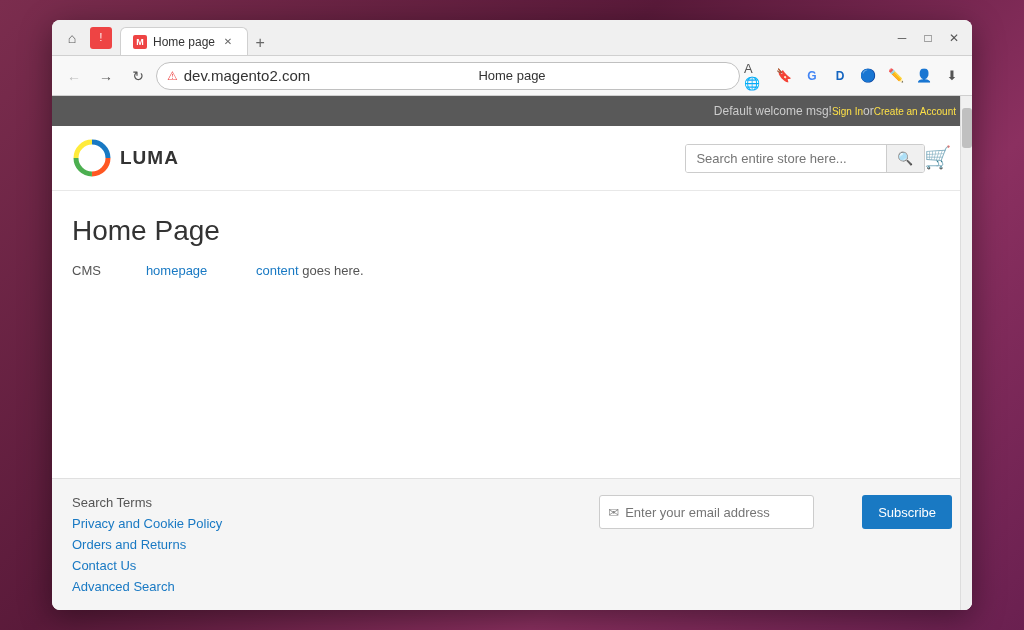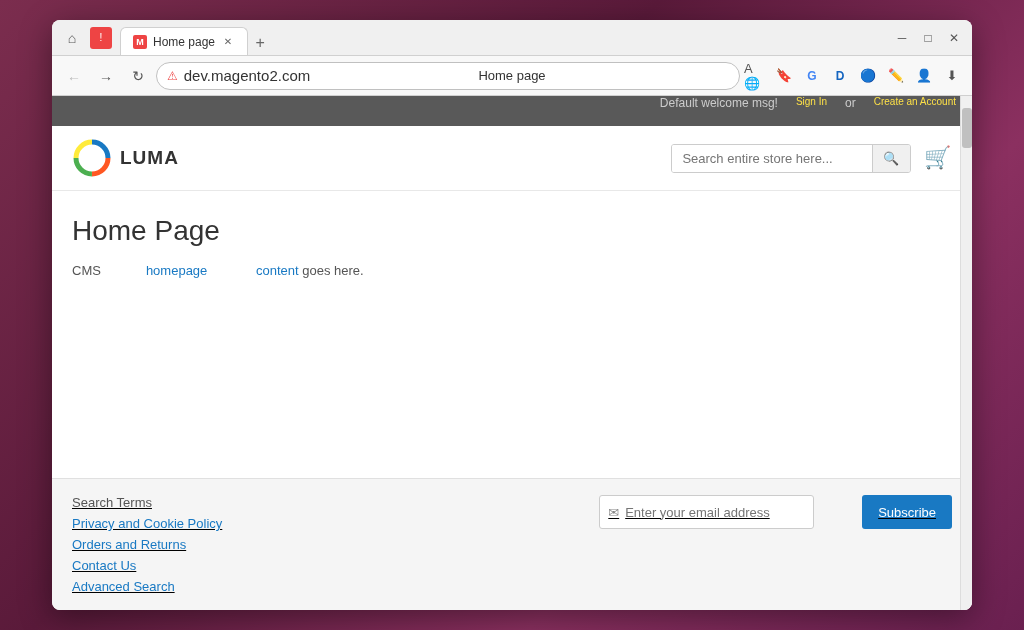--- a/index.html
+++ b/index.html
@@ -208,23 +208,24 @@
       flex-direction: column;
       overflow: hidden;
       position: relative;
     }
 
     
     .site-topbar {
       background: #595959;
       height: 30px;
       display: flex;
+      align-items: center;
       justify-content: flex-end;
       padding: 0 16px;
-      gap: 18px;
+      gap: 0;
       flex-shrink: 0;
     }
     .topbar-text {
       font-size: 12px;
       color: #ccc;
     }
     .topbar-link {
       font-size: 10px;
       color: #fde047;
       cursor: pointer;
@@ -250,21 +251,21 @@
     }
     .logo-text {
       font-size: 19px;
       font-weight: bold;
       color: #333;
       letter-spacing: 1px;
     }
     .search-area {
       display: flex;
       align-items: center;
-      gap: 14px;
+      gap: 0;
       justify-content: space-between;
     }
     .search-box {
       display: flex;
       align-items: center;
       border: 1px solid #ccc;
       border-radius: 3px;
       overflow: hidden;
     }
     .search-input {
@@ -313,21 +314,20 @@
 
     
     .site-footer {
       background: #f5f5f5;
       padding: 16px 20px;
       border-top: 1px solid #e0e0e0;
       display: flex;
       justify-content: space-between;
       align-items: flex-start;
       flex-shrink: 0;
-      text-decoration: underline;
     }
     .footer-links {
       display: flex;
       flex-direction: column;
       gap: 6px;
     }
     .footer-link {
       font-size: 13px;
       color: #1979c3;
       cursor: pointer;

